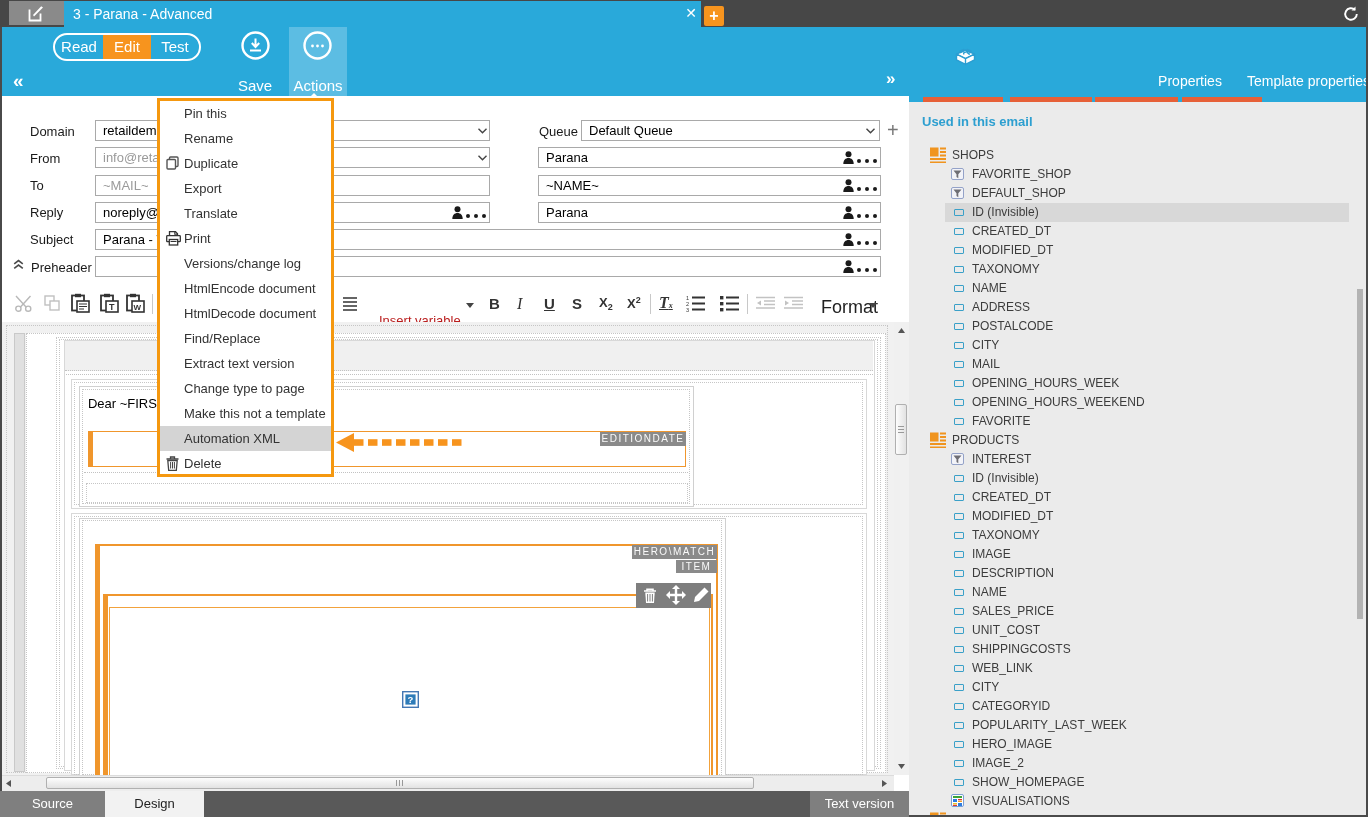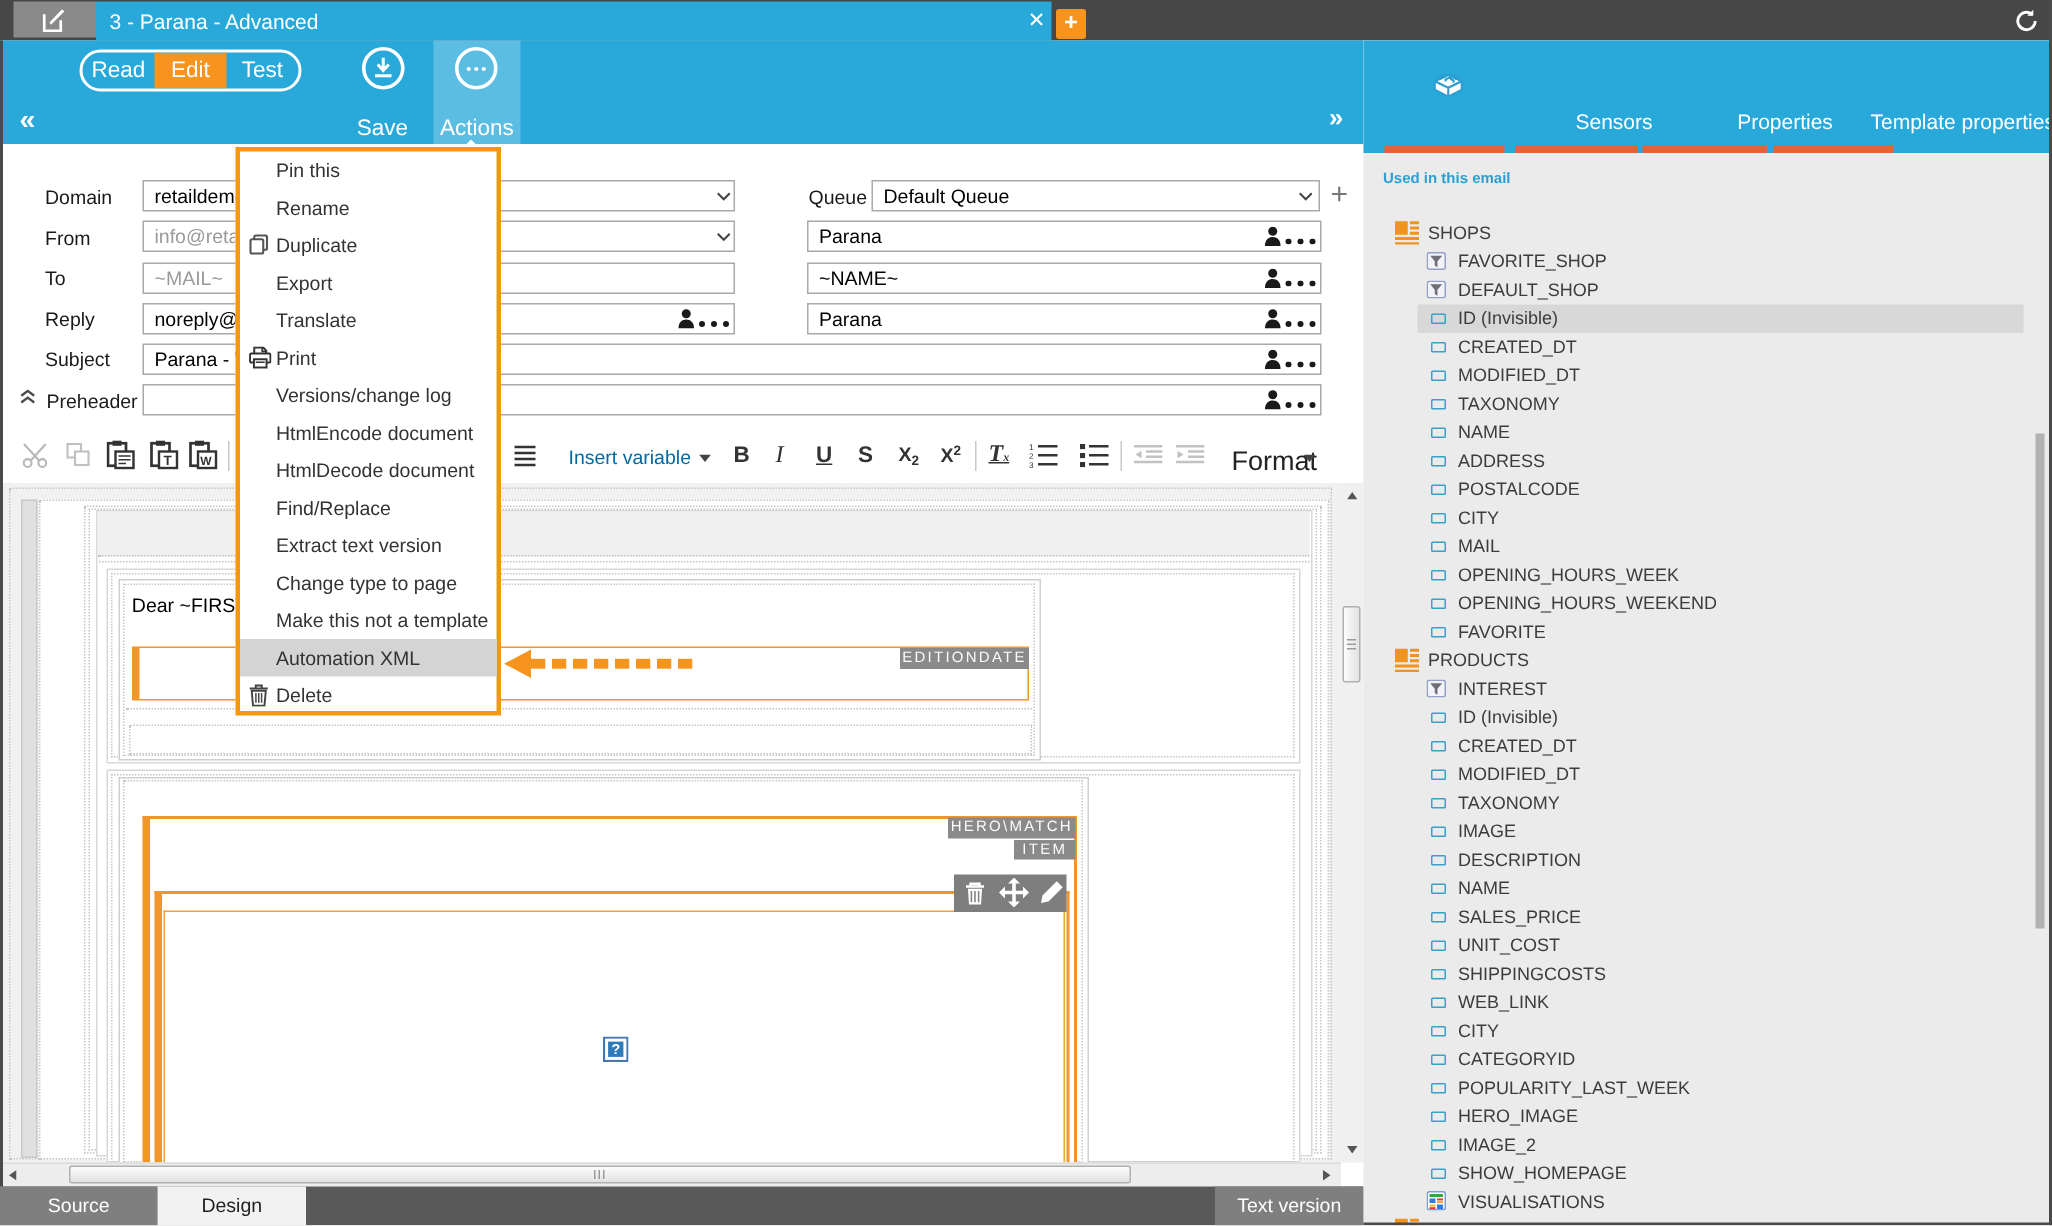--- a/index.html
+++ b/index.html
@@ -53,21 +53,21 @@
   .botbar{left:0;top:791px;width:909px;height:26px;background:#595959;}
   .bottab{position:absolute;top:0;height:26px;color:#fff;font-size:13px;text-align:center;line-height:26px;}
   
   .rpanel{left:909px;top:27px;width:459px;height:790px;background:#ebebeb;}
   .rtabbar{left:909px;top:27px;width:459px;height:75px;background:#29a9da;}
   .rtab{position:absolute;top:27px;height:75px;color:#fff;font-size:14px;text-align:center;}
   .rtabtext{position:absolute;width:100%;top:46px;white-space:nowrap;}
   .activetab{top:35px;width:110px;height:67px;background:#efefef;color:#2b9ed2;}
   .activetab .rtabtext{top:38px;}
   .obar{position:absolute;top:97px;height:5px;background:#e66038;}
-  .usedhdr{left:922px;top:114px;font-size:10px;font-weight:bold;color:#2d9fd0;}
+  .usedhdr{left:922px;top:114px;font-size:13px;font-weight:bold;color:#2d9fd0;}
   .tree{left:909px;top:136px;width:450px;height:681px;overflow:hidden;}
   .trow{position:absolute;height:19px;font-size:12px;color:#3c3c3c;line-height:19px;white-space:nowrap;}
   .hl{position:absolute;left:36px;width:404px;height:19px;background:#d8d8d8;}
   .crect{position:absolute;left:45px;width:8px;height:5px;border:1.5px solid #3aa0c8;border-radius:1px;box-sizing:content-box;}
   .gicon{position:absolute;left:21px;width:16px;height:16px;}
   .ficon{position:absolute;left:42px;width:13px;height:12px;}
   
   .menu{left:157px;top:98px;width:177px;height:379px;background:#fff;border:3px solid #f5980f;box-sizing:border-box;z-index:50;}
   .mi{position:absolute;left:0;width:171px;height:25px;font-size:13px;color:#333;line-height:25px;}
   .mi span{position:absolute;left:24px;}
@@ -233,21 +233,21 @@
   <svg class="abs" style="left:126px;top:293px;" width="20" height="21" viewBox="0 0 20 21">
       <rect x="1" y="2.5" width="12" height="15" fill="none" stroke="#333" stroke-width="1.8"></rect>
       <rect x="4" y="0.8" width="6" height="3.4" fill="#333"></rect>
       <rect x="6" y="8" width="12" height="11" fill="#fff" stroke="#333" stroke-width="1.6"></rect>
       <text x="7.5" y="17" font-size="8" font-weight="bold" fill="#333" font-family="Liberation Sans">W</text>
     </svg>
   <div class="abs" style="left:152px;top:294px;width:1px;height:20px;background:#c8c8c8;"></div>
   <svg class="abs" style="left:342px;top:296px;" width="16" height="16" viewBox="0 0 16 16">
       <path d="M1 2h14M1 6h14M1 10h14M1 14h14" stroke="#333" stroke-width="1.7"></path>
     </svg>
-  <div class="abs" style="left:379px;top:297px;font-size:13px;color:#0369a1;">Insert variable</div>
+  <div class="abs" style="left:379px;top:313px;font-size:13px;color:#b91c1c;">Insert variable</div>
   <svg class="abs" style="left:466px;top:303px;" width="8" height="5" viewBox="0 0 8 5">
       <path d="M0 0 4 5 8 0z" fill="#444"></path>
     </svg>
   <div class="abs fmt" style="left:489px;top:295px;font-weight:bold;">B</div>
   <div class="abs fmt" style="left:517px;top:295px;font-style:italic;font-family:'Liberation Serif',serif;font-size:16px;">I</div>
   <div class="abs fmt" style="left:544px;top:295px;text-decoration:underline;font-weight:bold;">U</div>
   <div class="abs fmt" style="left:572px;top:295px;font-weight:bold;">S</div>
   <div class="abs fmt" style="left:599px;top:295px;font-weight:bold;font-size:13px;">X<span style="font-size:9px;vertical-align:-3px;">2</span></div>
   <div class="abs fmt" style="left:627px;top:295px;font-weight:bold;font-size:13px;">X<span style="font-size:9px;vertical-align:5px;">2</span></div>
   <div class="abs" style="left:650px;top:294px;width:1px;height:20px;background:#c8c8c8;"></div>
@@ -349,23 +349,20 @@
   <div class="abs" style="left:898px;top:429px;width:6px;height:1px;background:#999;"></div>
   <div class="abs" style="left:898px;top:432px;width:6px;height:1px;background:#999;"></div>
 
   <div class="abs botbar"></div>
   <div class="bottab" style="left:0;top:791px;width:105px;background:#7f7f7f;">Source</div>
   <div class="bottab" style="left:105px;top:791px;width:99px;background:#f2f2f2;color:#222;">Design</div>
   <div class="bottab" style="left:810px;top:791px;width:99px;background:#7f7f7f;">Text version</div>
 
   <div class="abs rpanel"></div>
   <div class="abs rtabbar"></div>
-  <div class="abs rtab" style="left:1019px;width:114px;">
-      <div class="rtabtext">Sensors</div>
-    </div>
   <div class="abs rtab" style="left:1133px;width:114px;">
       <div class="rtabtext">Properties</div>
     </div>
   <div class="abs rtab" style="left:1247px;width:121px;">
       <div class="rtabtext">Template properties</div>
     </div>
   <div class="abs obar" style="left:923px;width:80px;"></div>
   <div class="abs obar" style="left:1010px;width:82px;"></div>
   <div class="abs obar" style="left:1095px;width:83px;"></div>
   <div class="abs obar" style="left:1182px;width:80px;"></div>

